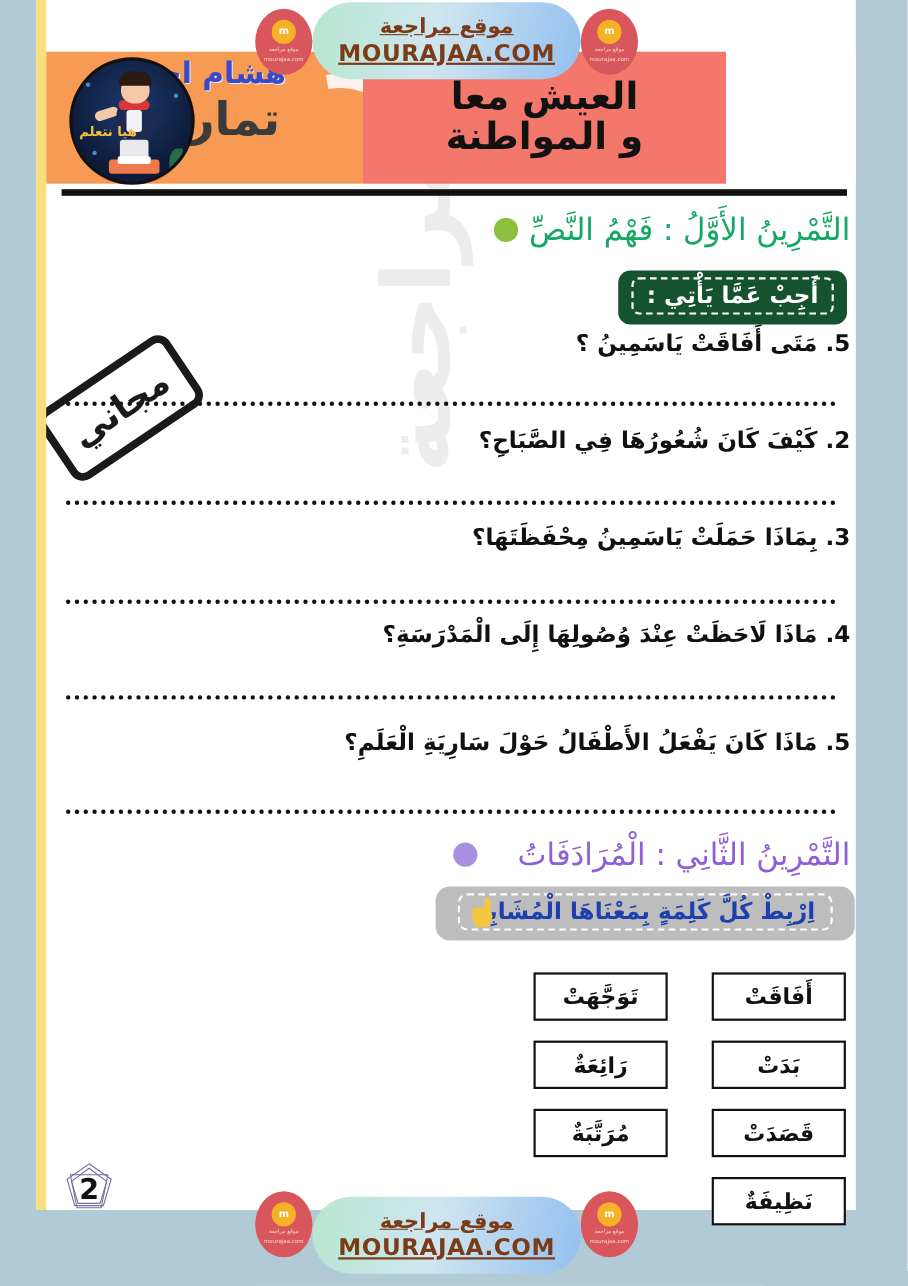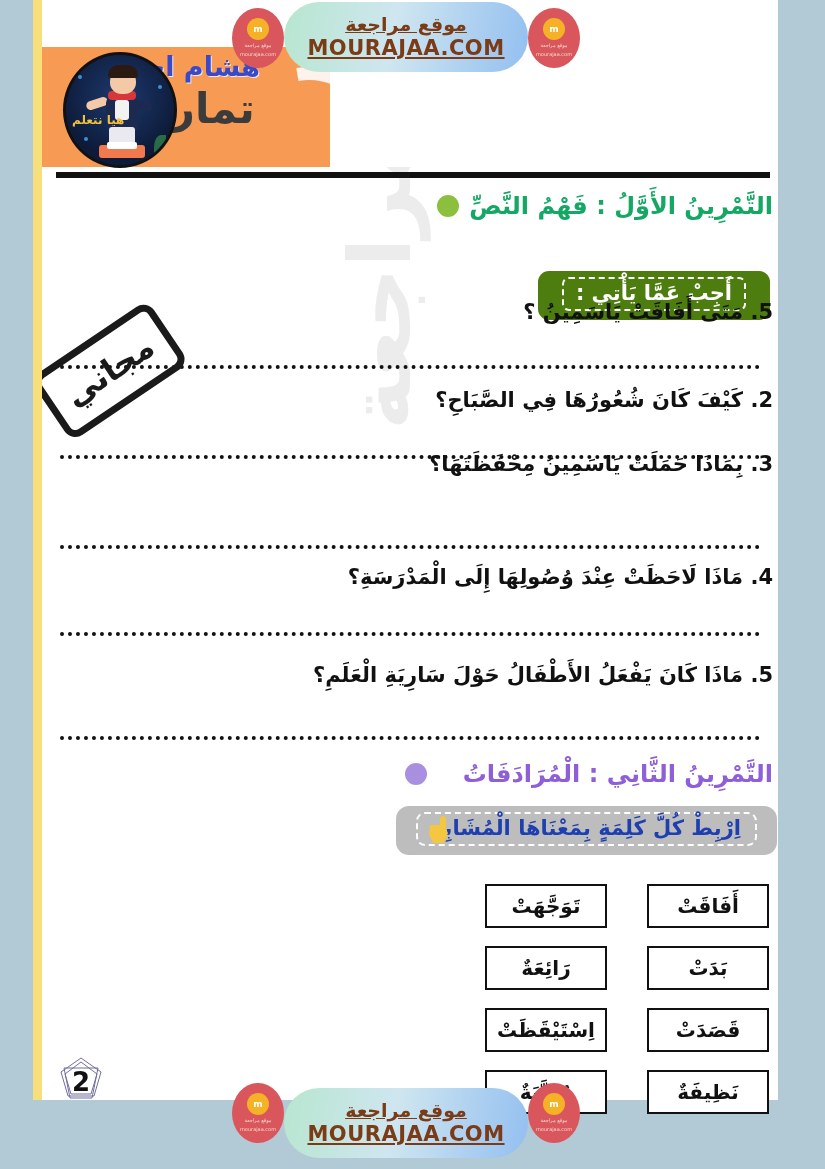--- a/index.html
+++ b/index.html
@@ -93,29 +93,29 @@
   #hdr-rule{
     position:absolute;left:56px;top:172px;width:714px;height:6px;
     background:#111;z-index:4;
   }
   
   .sec-title{
     position:absolute;right:52px;display:flex;flex-direction:row-reverse;
     align-items:center;gap:10px;white-space:nowrap;z-index:3;
   }
   .bullet{width:22px;height:22px;border-radius:50%;flex:0 0 auto;}
-  .sec-title .txt{font-size:24px;font-weight:700;}
+  .sec-title .txt{font-size:28px;font-weight:400;}
   #ex1-title{top:192px;}
   #ex1-title .txt{color:#14a864;}
   #ex2-title{top:760px;gap:36px;}
   #ex2-title .txt{color:#8e5fd8;}
   .prompt-blue{
     position:absolute;right:55px;top:246px;
-    background:#4d7c0f;border-radius:11px;
-    padding:6px 24px 9px;z-index:3;margin-top:25px;
+    background:#14532d;border-radius:11px;
+    padding:6px 12px 9px;z-index:3;
   }
   .prompt-blue .inner{
     border:2px dashed #ffffff;border-radius:7px;padding:2px 12px 4px;
     color:#ffffff;font-size:21px;font-weight:700;white-space:nowrap;
   }
   .prompt-gray{
     position:absolute;right:48px;top:806px;
     background:#bdbdbd;border-radius:13px;padding:6px 20px 9px;z-index:3;
   }
   .prompt-gray .inner{
@@ -202,20 +202,24 @@
 <div id="sheet"></div>
 <div id="yellow-stripe"></div>
 
 <div id="wm-diag">مراجعة</div>
 
 <div id="header-band">
   <div class="hdr-orange">
     <div class="swoosh"></div>
     <div class="teacher-name">هشام احمد</div>
     <div class="tamarin">تمارين</div>
+  </div>
+  <div class="hdr-salmon">
+    <div class="l1">العيش معا</div>
+    <div class="l2">و المواطنة</div>
   </div>
   <div class="hdr-white"></div>
 </div>
 
 <div id="avatar">
   <div class="glow"></div>
   <div class="dot" style="left:12px;top:20px;"></div>
   <div class="dot" style="left:92px;top:30px;"></div>
   <div class="dot" style="left:18px;top:82px;"></div>
   <div class="armL"></div>
@@ -240,21 +244,21 @@
 <div class="prompt-blue">
   <div class="inner">أَجِبْ عَمَّا يَأْتِي :</div>
 </div>
 
 <div class="q-row" style="top:300px">5. مَتَى أَفَاقَتْ يَاسَمِينُ ؟</div>
 <div class="dots-line" style="top:365px;width:700px"></div>
 
 <div class="q-row" style="top:388px">2. كَيْفَ كَانَ شُعُورُهَا فِي الصَّبَاحِ؟</div>
 <div class="dots-line" style="top:455px;width:700px"></div>
 
-<div class="q-row" style="top:452px">3. بِمَاذَا حَمَلَتْ يَاسَمِينُ مِحْفَظَتَهَا؟</div>
+<div class="q-row" style="top:476px">3. بِمَاذَا حَمَلَتْ يَاسَمِينُ مِحْفَظَتَهَا؟</div>
 <div class="dots-line" style="top:545px;width:700px"></div>
 
 <div class="q-row" style="top:565px">4. مَاذَا لَاحَظَتْ عِنْدَ وُصُولِهَا إِلَى الْمَدْرَسَةِ؟</div>
 <div class="dots-line" style="top:632px;width:700px"></div>
 
 <div class="q-row" style="top:663px">5. مَاذَا كَانَ يَفْعَلُ الأَطْفَالُ حَوْلَ سَارِيَةِ الْعَلَمِ؟</div>
 <div class="dots-line" style="top:736px;width:700px"></div>
 
 <div class="sec-title" id="ex2-title">
   <span class="bullet" style="background:#a98fe0"></span>
@@ -270,21 +274,20 @@
 
 <div class="wordcol" id="col-right">
   <div class="wordbox">أَفَاقَتْ</div>
   <div class="wordbox">بَدَتْ</div>
   <div class="wordbox">قَصَدَتْ</div>
   <div class="wordbox">نَظِيفَةٌ</div>
 </div>
 <div class="wordcol" id="col-left">
   <div class="wordbox">تَوَجَّهَتْ</div>
   <div class="wordbox">رَائِعَةٌ</div>
-  <div class="wordbox">اِسْتَيْقَظَتْ</div>
   <div class="wordbox">مُرَتَّبَةٌ</div>
 </div>
 
 <div id="free-stamp">
   <div class="frame">
     <span class="txt">مجاني</span>
   </div>
 </div>
 
 <div id="pagenum">

